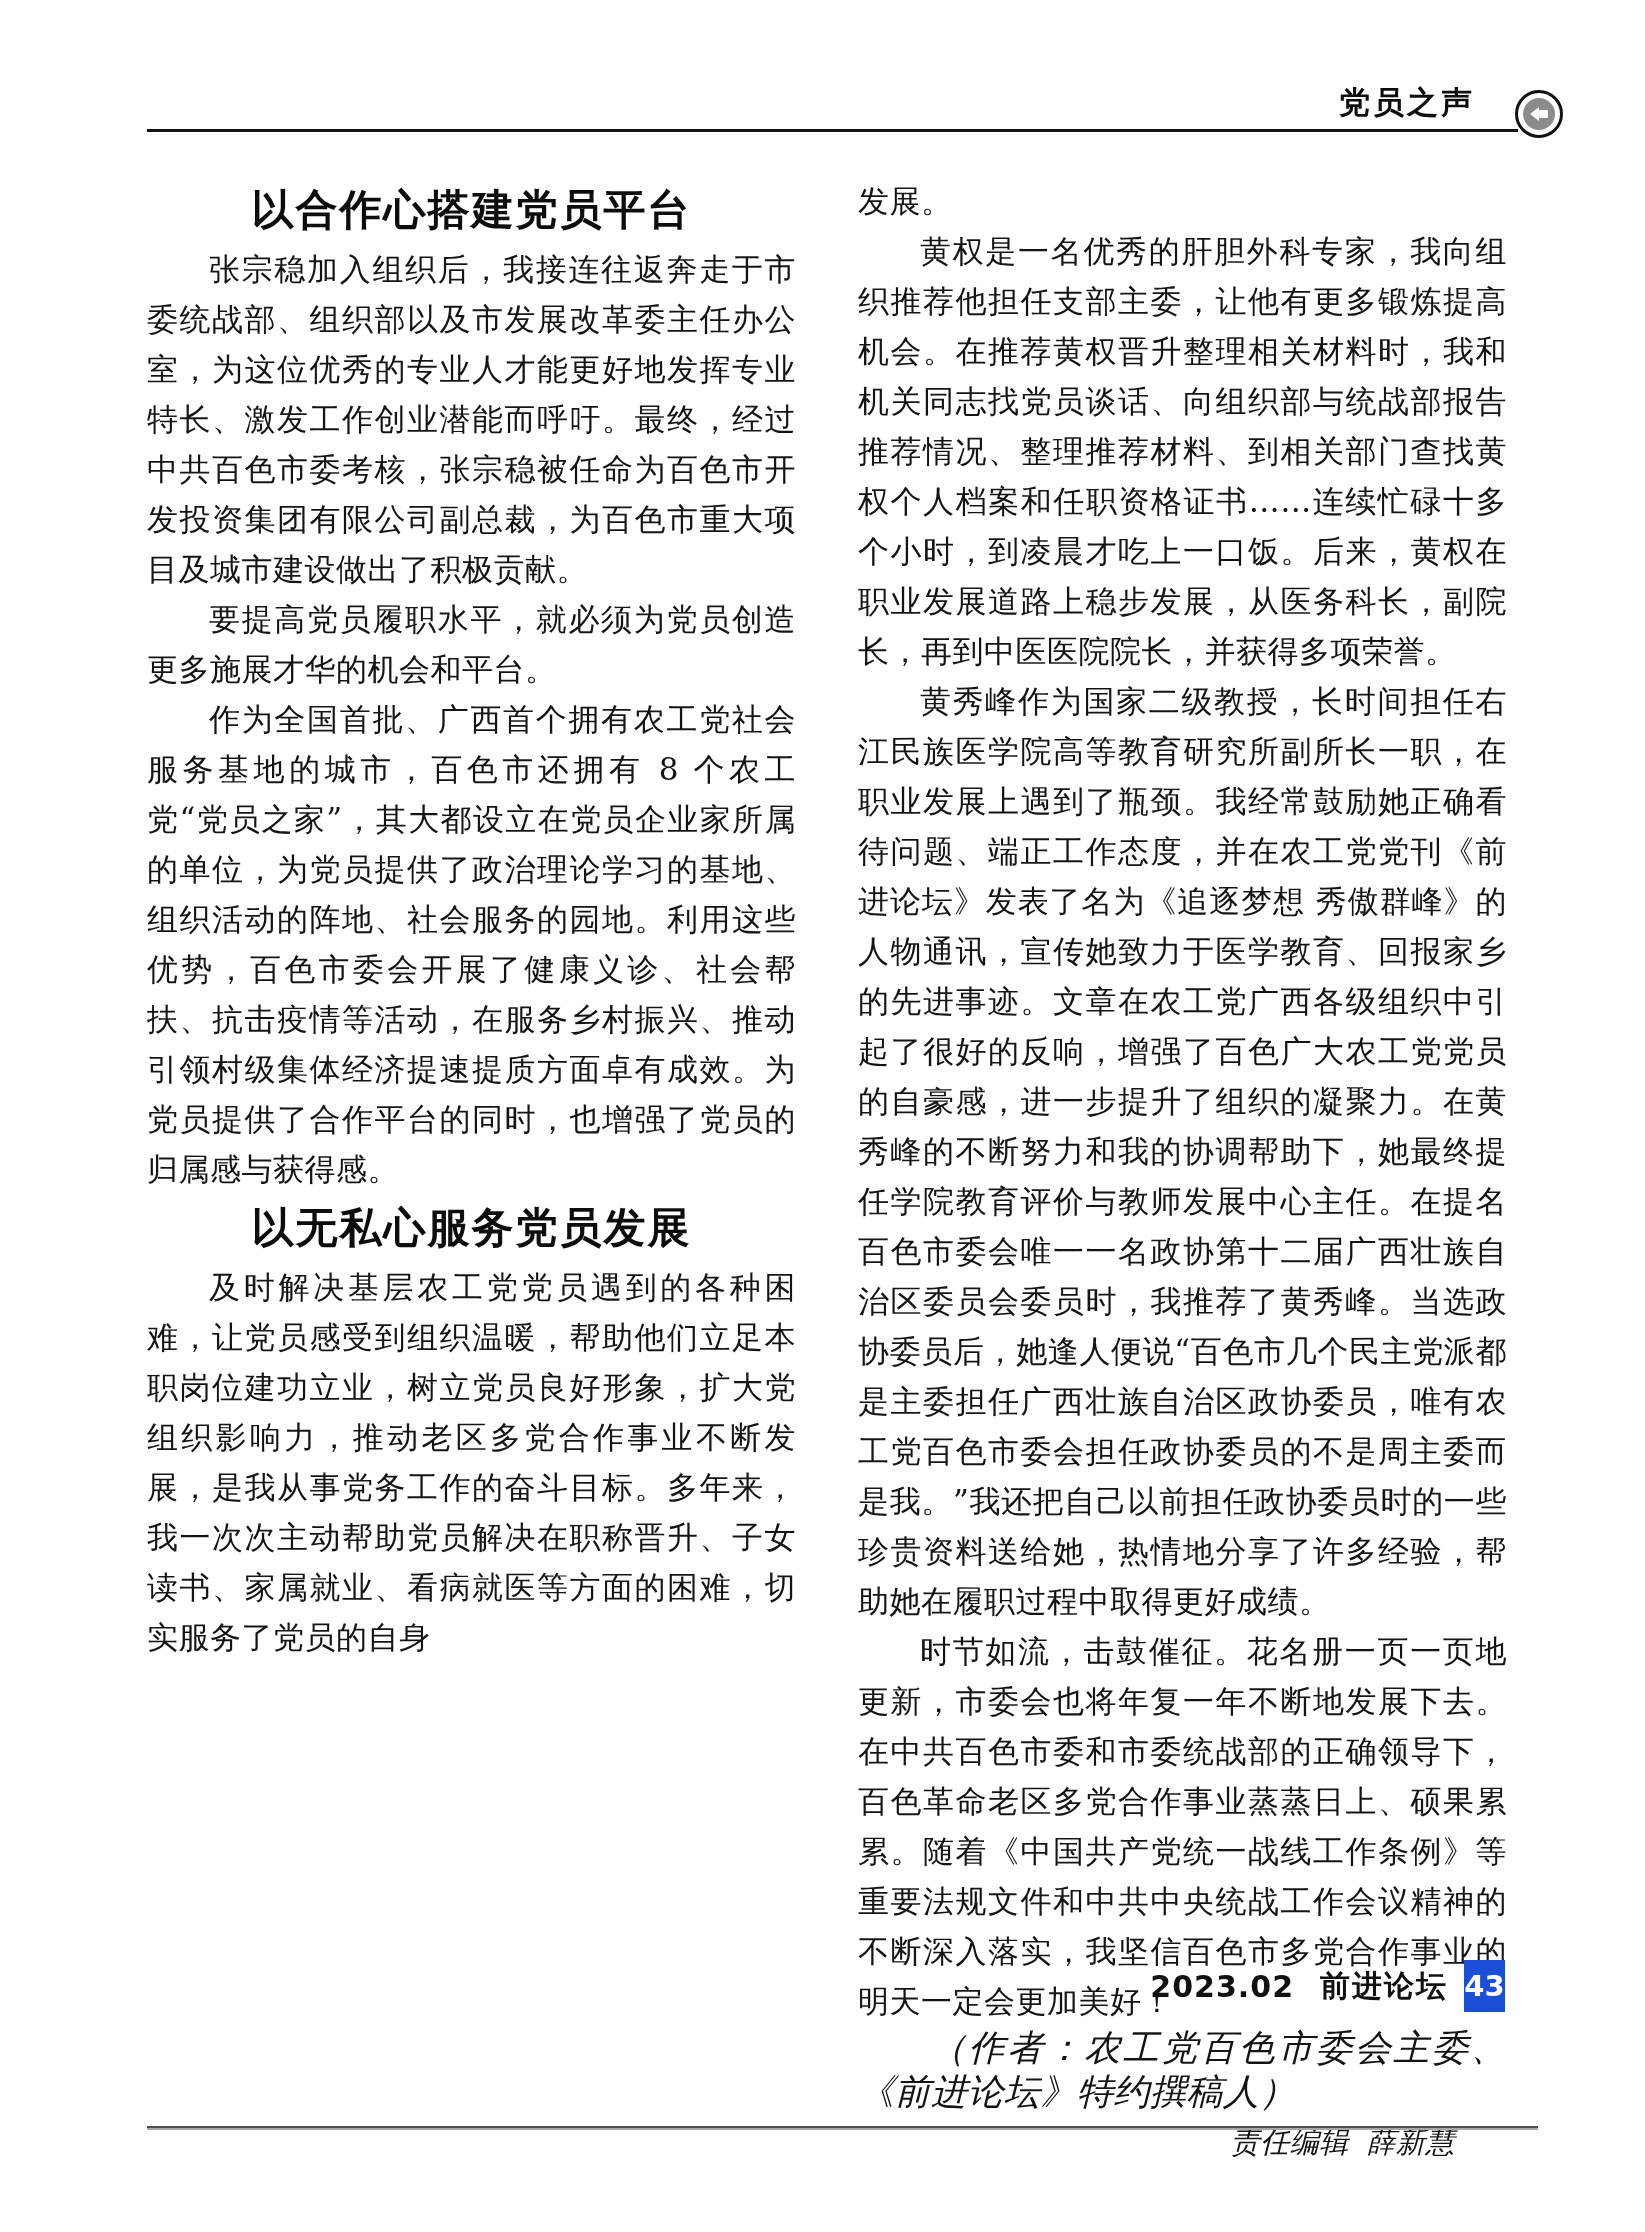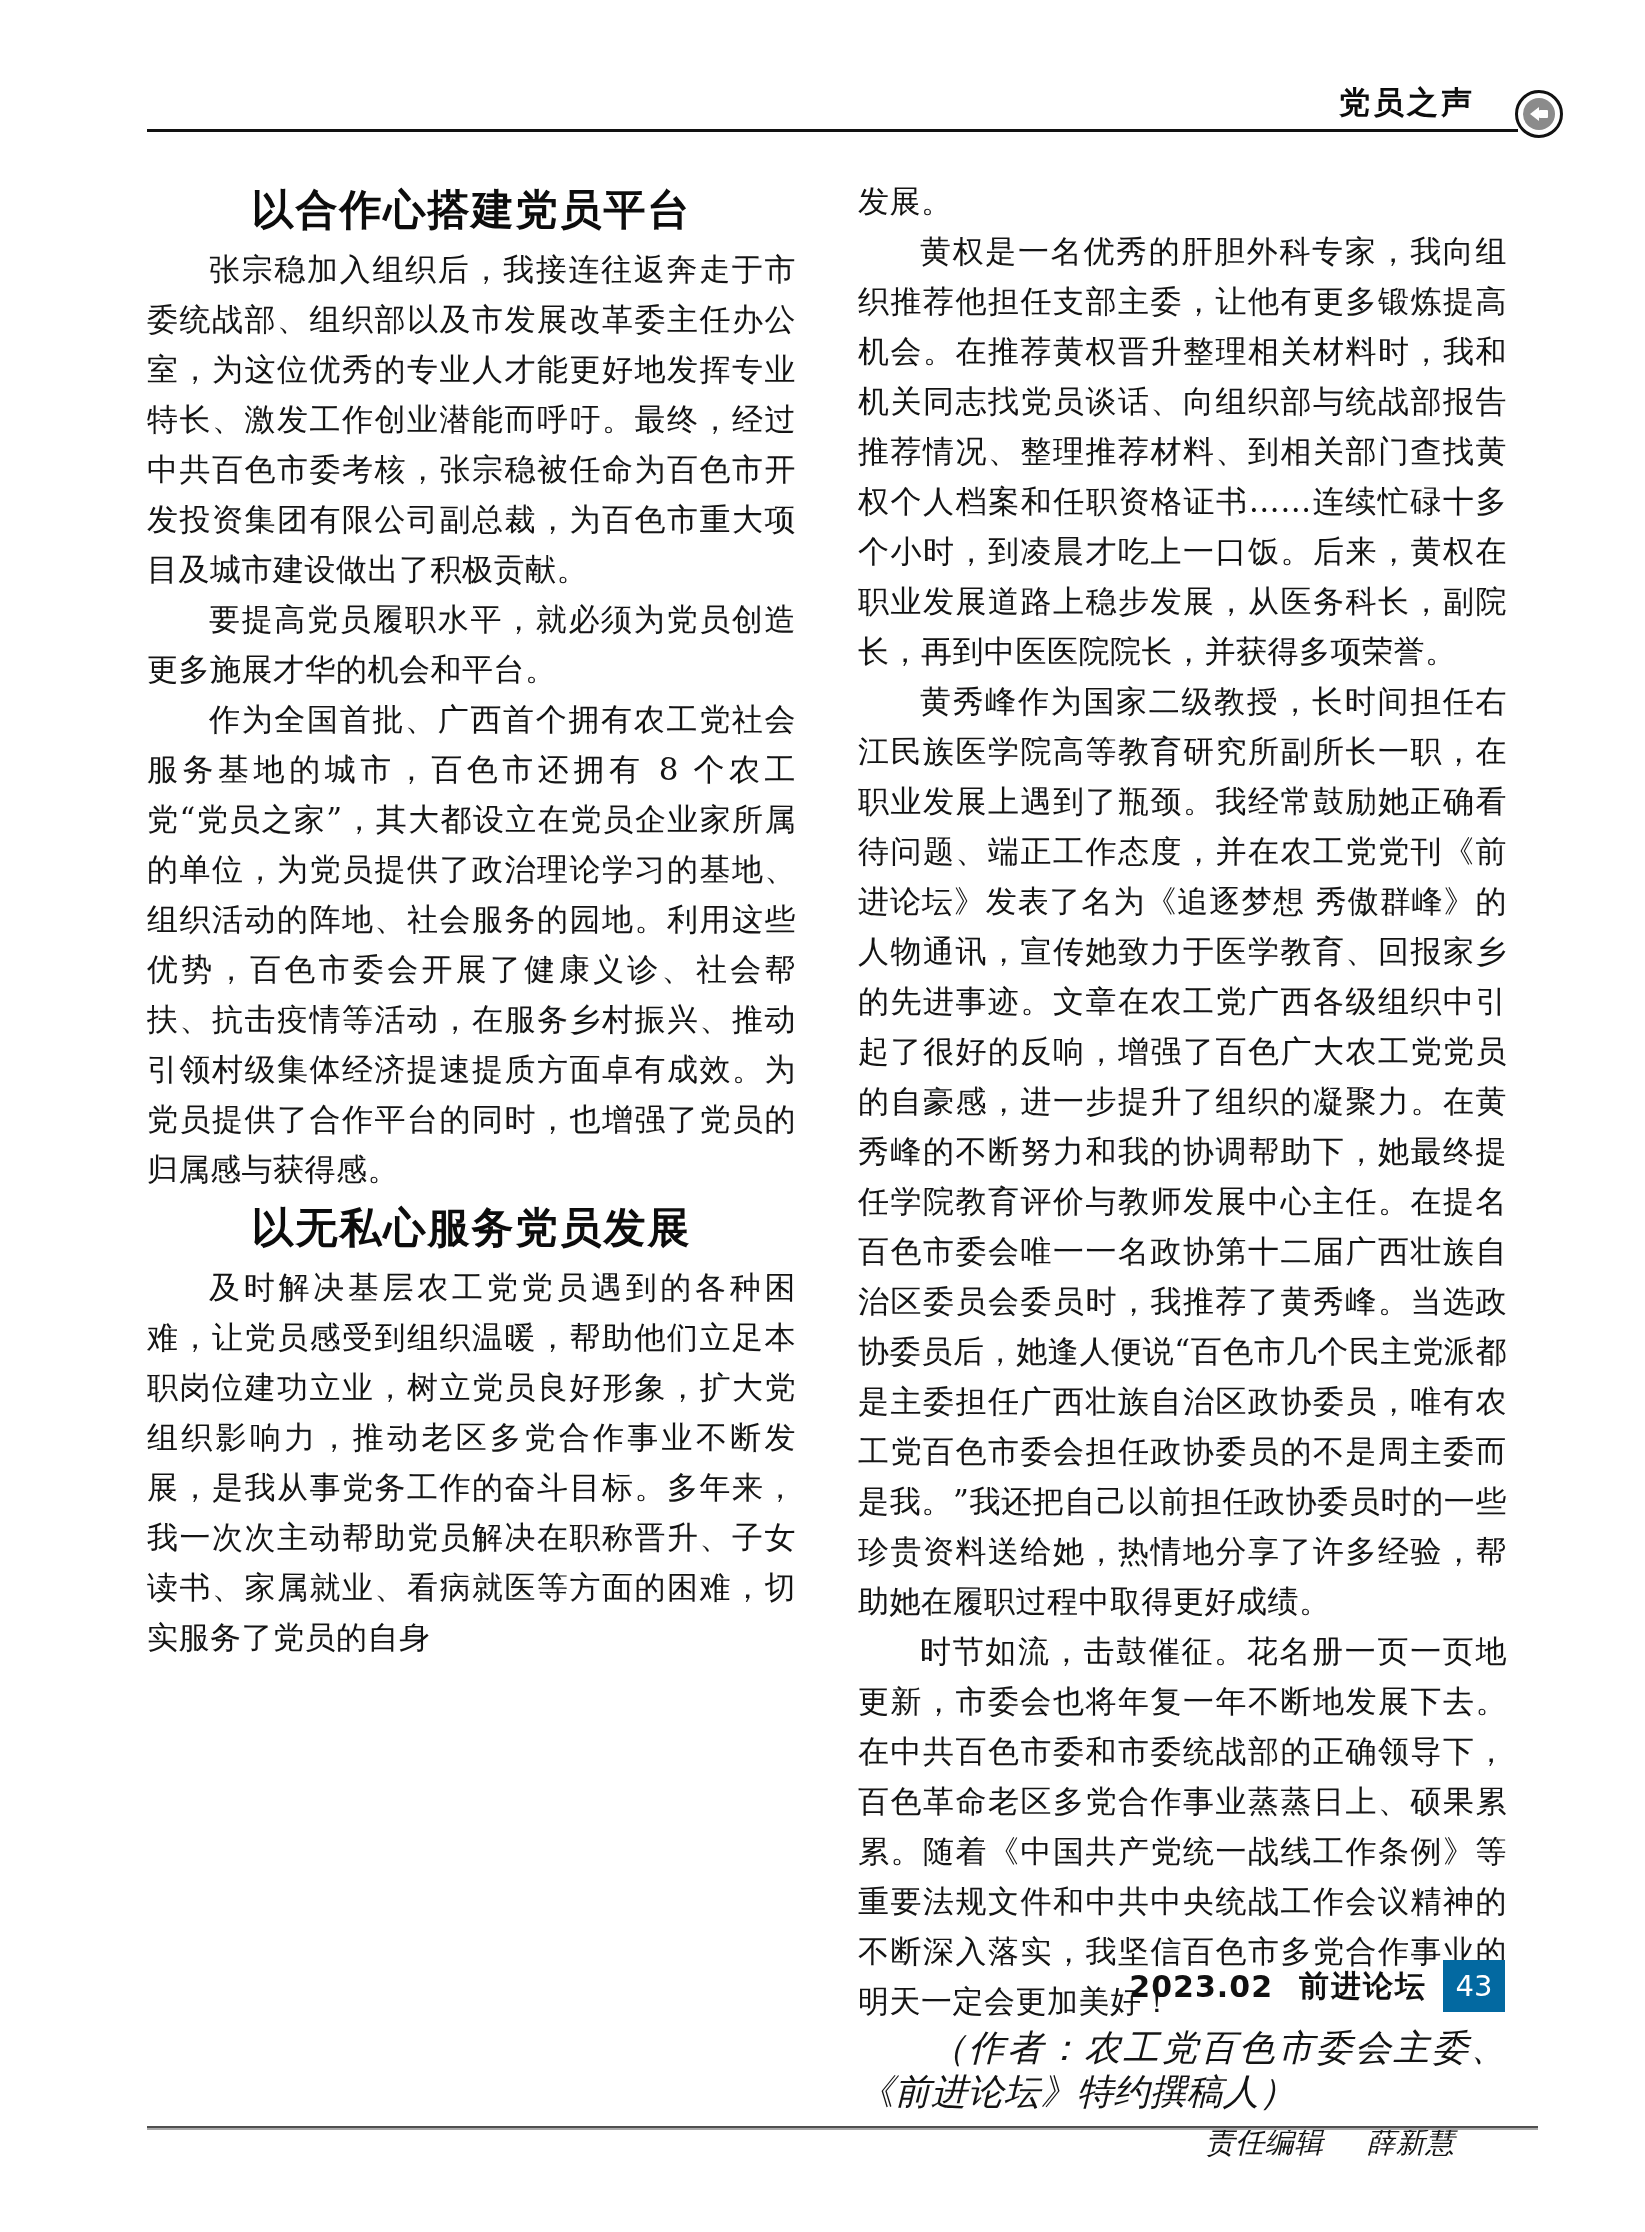--- a/index.html
+++ b/index.html
@@ -52,35 +52,35 @@
     line-height:50px; margin:9px 0; letter-spacing:2px; color:#0d0d0d;
   }
   .author {
     margin:0; font-size:36px; line-height:44px; text-indent:2em;
     font-style:italic; text-align:justify;
   }
   .editor {
     margin:6px 0 0; font-size:29px; line-height:44px;
     text-align:right; padding-right:52px; font-style:italic;
   }
-  .editor .editor-name { margin-left:33px; }
+  .editor .editor-name { margin-left:8px; }
 
   
   .footer-meta {
     position:absolute; top:1960px; right:141px; height:52px;
     display:flex; align-items:center; z-index:2;
     font-family:"DejaVu Sans","Liberation Sans",sans-serif;
     font-weight:bold; font-size:30px; color:#111111;
   }
   .footer-issue { margin-right:26px; letter-spacing:1px; }
   .footer-journal { margin-right:16px; letter-spacing:2px; }
   .footer-pagebox {
-    width:62px; height:52px; background:#0369a1; color:#ffffff;
+    width:41px; height:52px; background:#1d4ed8; color:#ffffff;
     display:flex; align-items:center; justify-content:center;
-    font-size:29px; font-weight:normal;
+    font-size:29px; font-weight:bold;
   }
   .footer-rule {
     position:absolute; top:2126px; left:147px; width:1391px; height:4px;
     background:linear-gradient(to bottom, #4f4f4f 0 50%, #a8a8a8 50% 100%);
     z-index:1;
   }
 </style>
 </head>
 <body>
 

